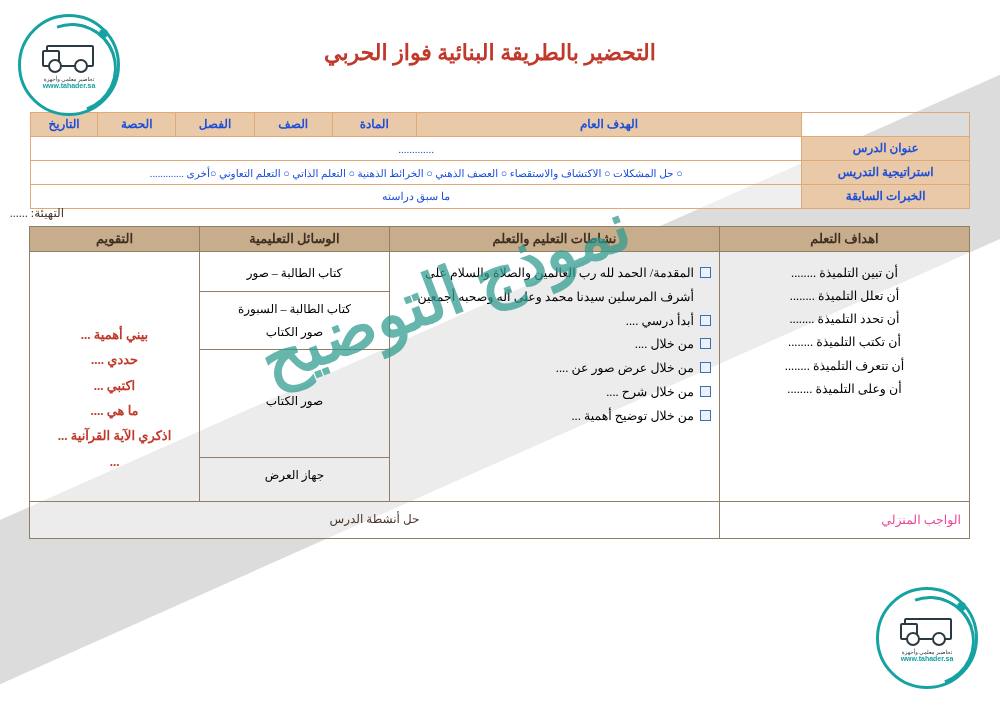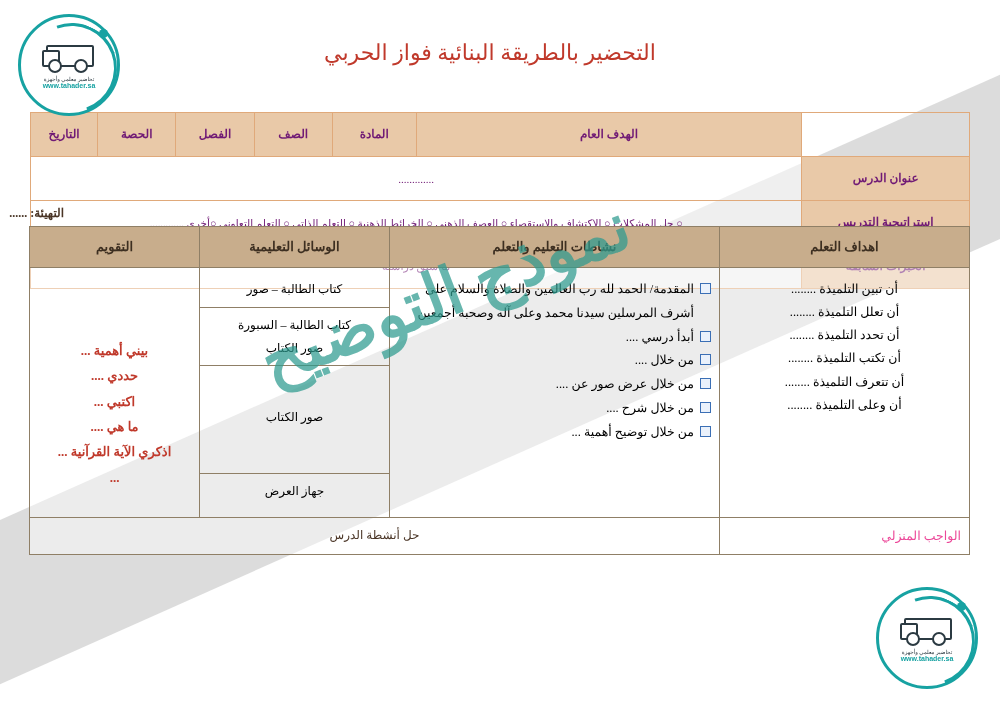--- a/index.html
+++ b/index.html
@@ -52,53 +52,53 @@
   }
   .logo .dot{
     position:absolute;right:9px;top:12px;width:9px;height:9px;border-radius:50%;
     background:#17a2a2;
   }
   .logo .l1{font-size:5.5px;color:#2b3a42;margin-top:3px;font-family:"Liberation Sans",sans-serif;}
   .logo .l2{font-size:7px;color:#17a2a2;font-weight:bold;font-family:"Liberation Sans",sans-serif;}
   
   .doc-title{
     position:absolute;top:40px;right:300px;width:420px;text-align:center;
-    font-size:22px;font-weight:normal;color:#c0392b;z-index:3;
+    font-size:22px;font-weight:bold;color:#c0392b;z-index:3;
     font-family:"Liberation Serif",serif;
   }
   
   .top-table{
     position:absolute;top:112px;right:30px;width:940px;
     border-collapse:collapse;font-size:11px;z-index:3;
     table-layout:fixed;
   }
   .top-table td{
     border:1px solid #e0a97a;
-    color:#701a75;
-    padding:14px 4px;
+    color:#1d4ed8;
+    padding:4px 4px;
     vertical-align:middle;
     background:rgba(255,255,255,0.55);
   }
   .lbl{
     background:#e9c9a8 !important;color:#4a3526;font-weight:bold;text-align:center;font-size:12px;
   }
   .center{text-align:center;}
   
   .tahyia{
-    position:absolute;top:206px;right:936px;font-size:12px;font-weight:bold;color:#4a3526;z-index:3;
+    position:absolute;top:206px;right:936px;font-size:12px;font-weight:normal;color:#4a3526;z-index:3;
     white-space:nowrap;
   }
   
   .main-table{
     position:absolute;top:226px;right:30px;width:940px;
     border-collapse:collapse;font-size:11px;z-index:3;table-layout:fixed;
   }
   .main-table th{
     border:1px solid #8f7f66;background:#c8ad8c;color:#3d2f21;
-    font-size:13px;font-weight:bold;padding:12px 2px;
+    font-size:13px;font-weight:bold;padding:4px 2px;
   }
   .main-table td{
     border:1px solid #8f7f66;vertical-align:top;padding:10px 8px;
     background:rgba(255,255,255,0.45);
   }
   .col-aims{width:250px;}
   .col-acts{width:330px;}
   .col-means{width:190px;}
   .col-eval{width:170px;}
   .aims-list{line-height:1.85;text-align:center;color:#000;font-size:12.5px;}

